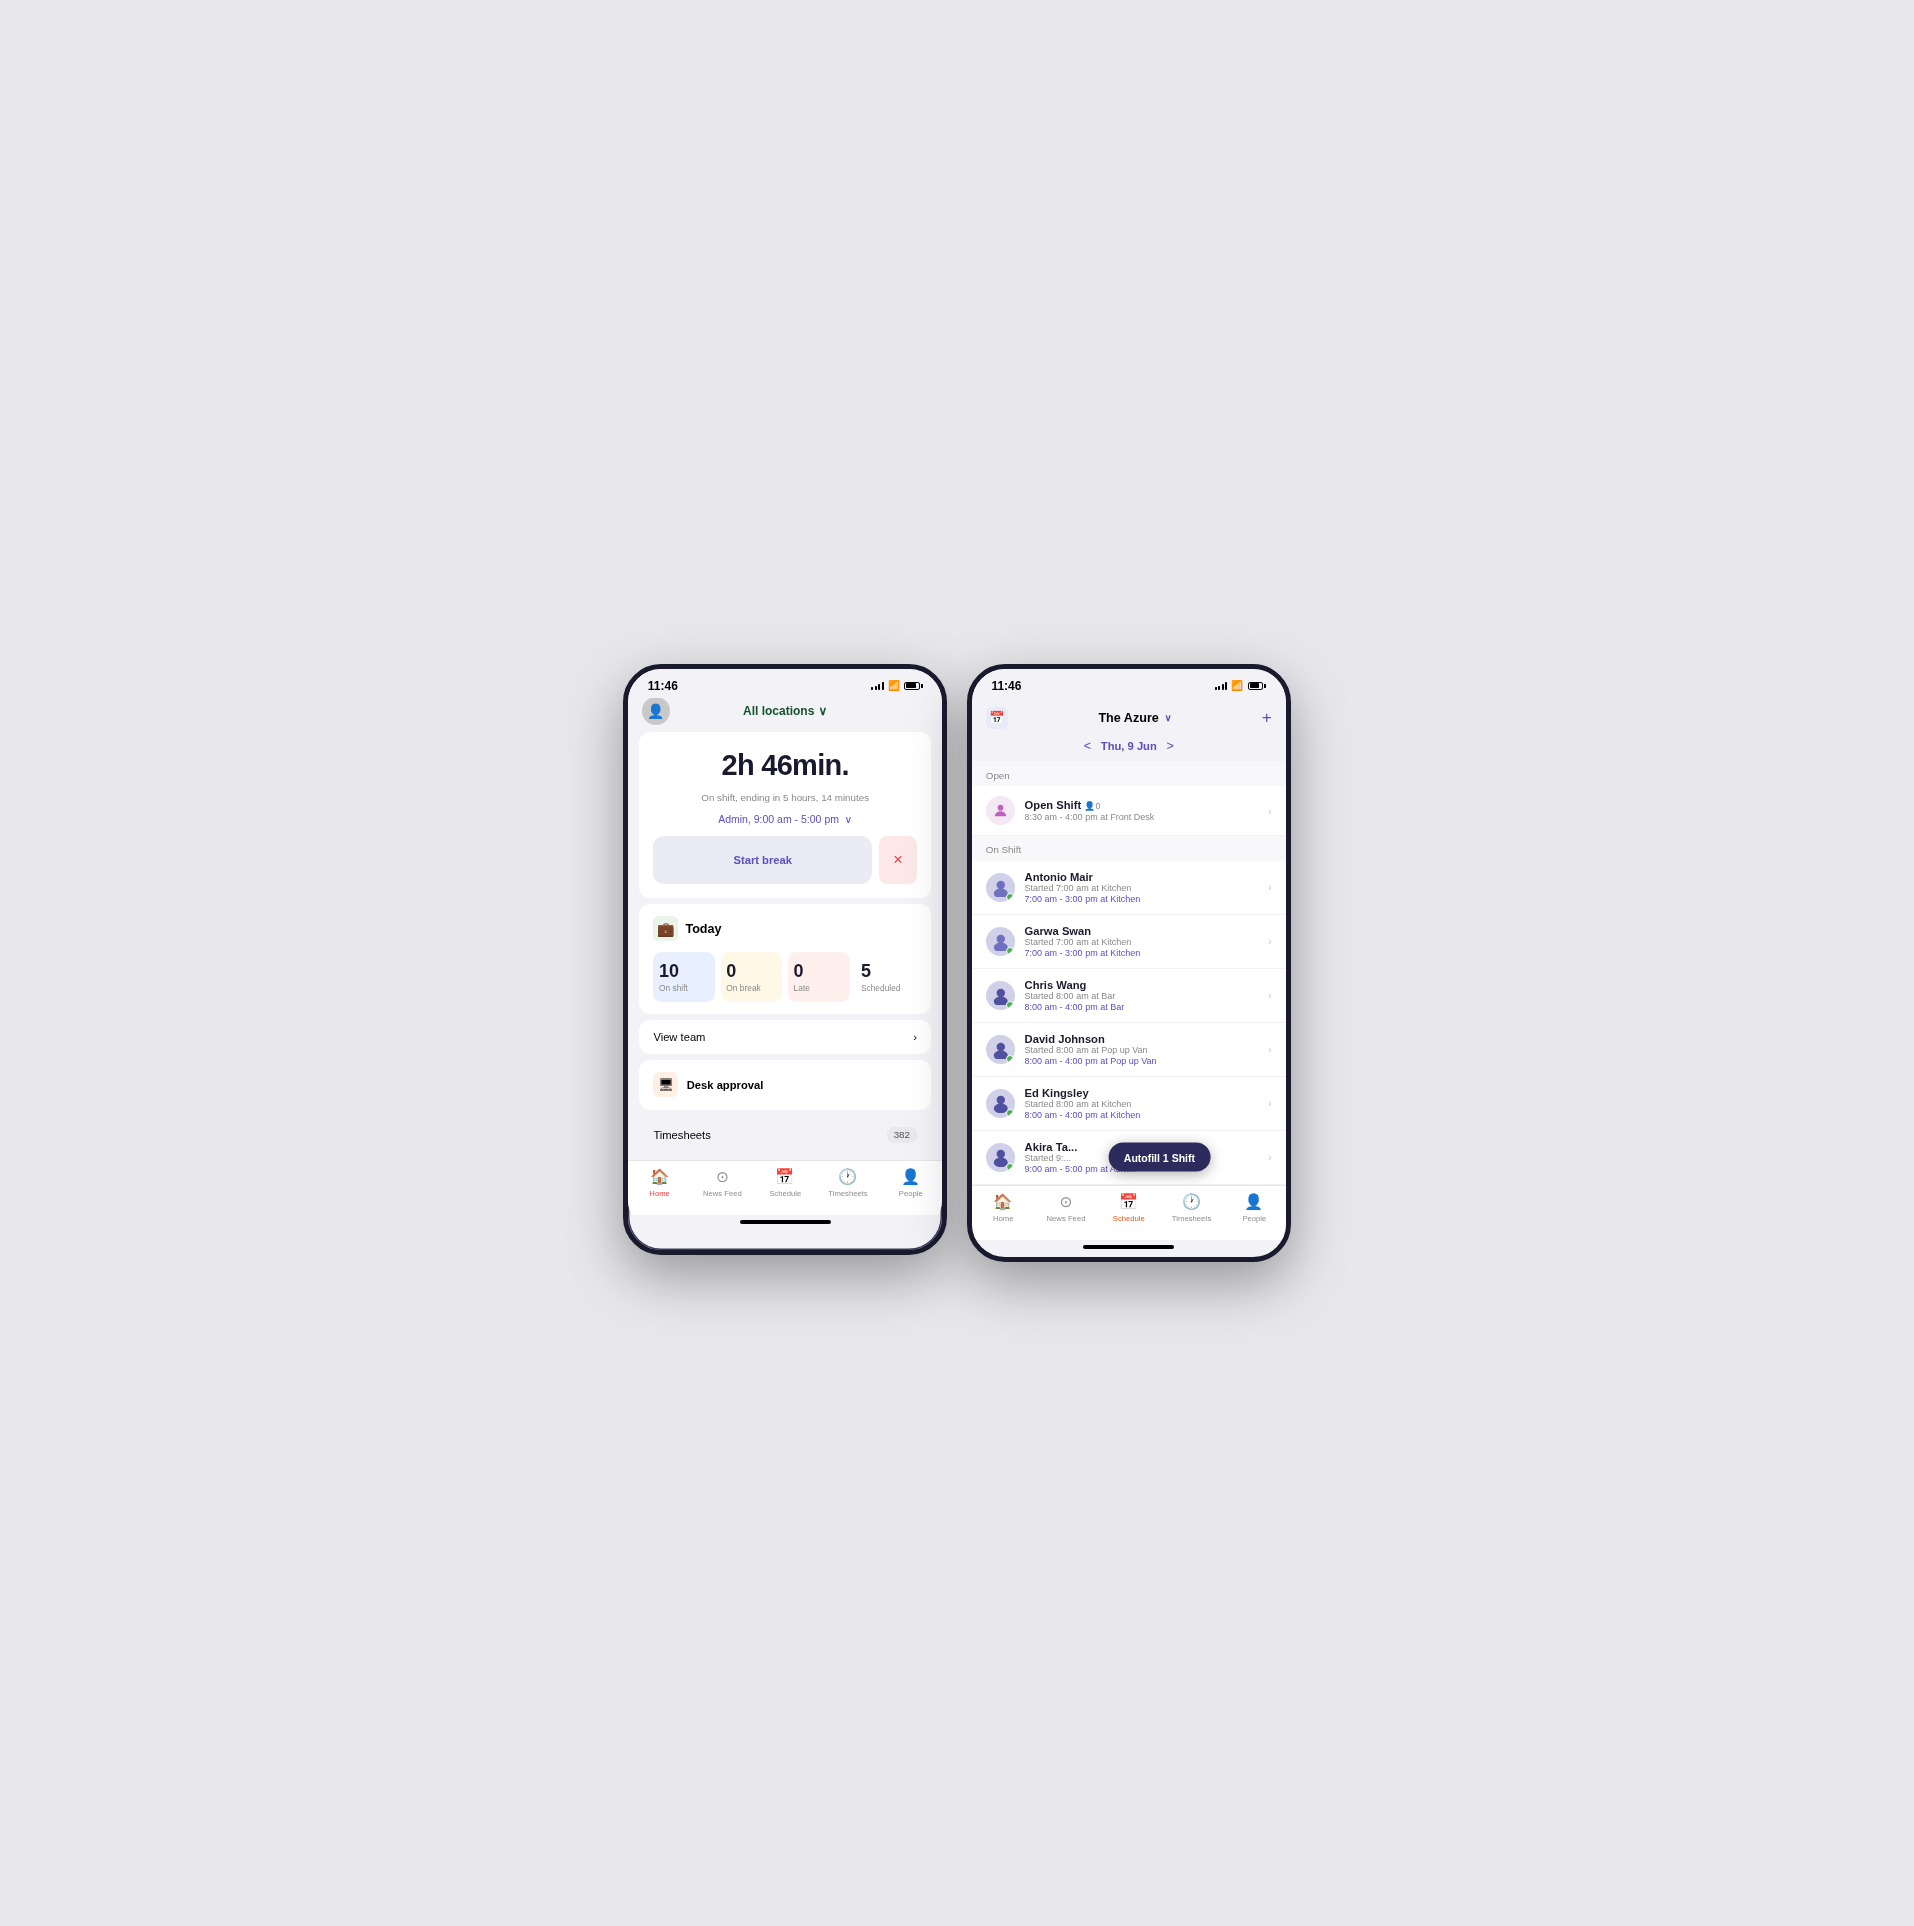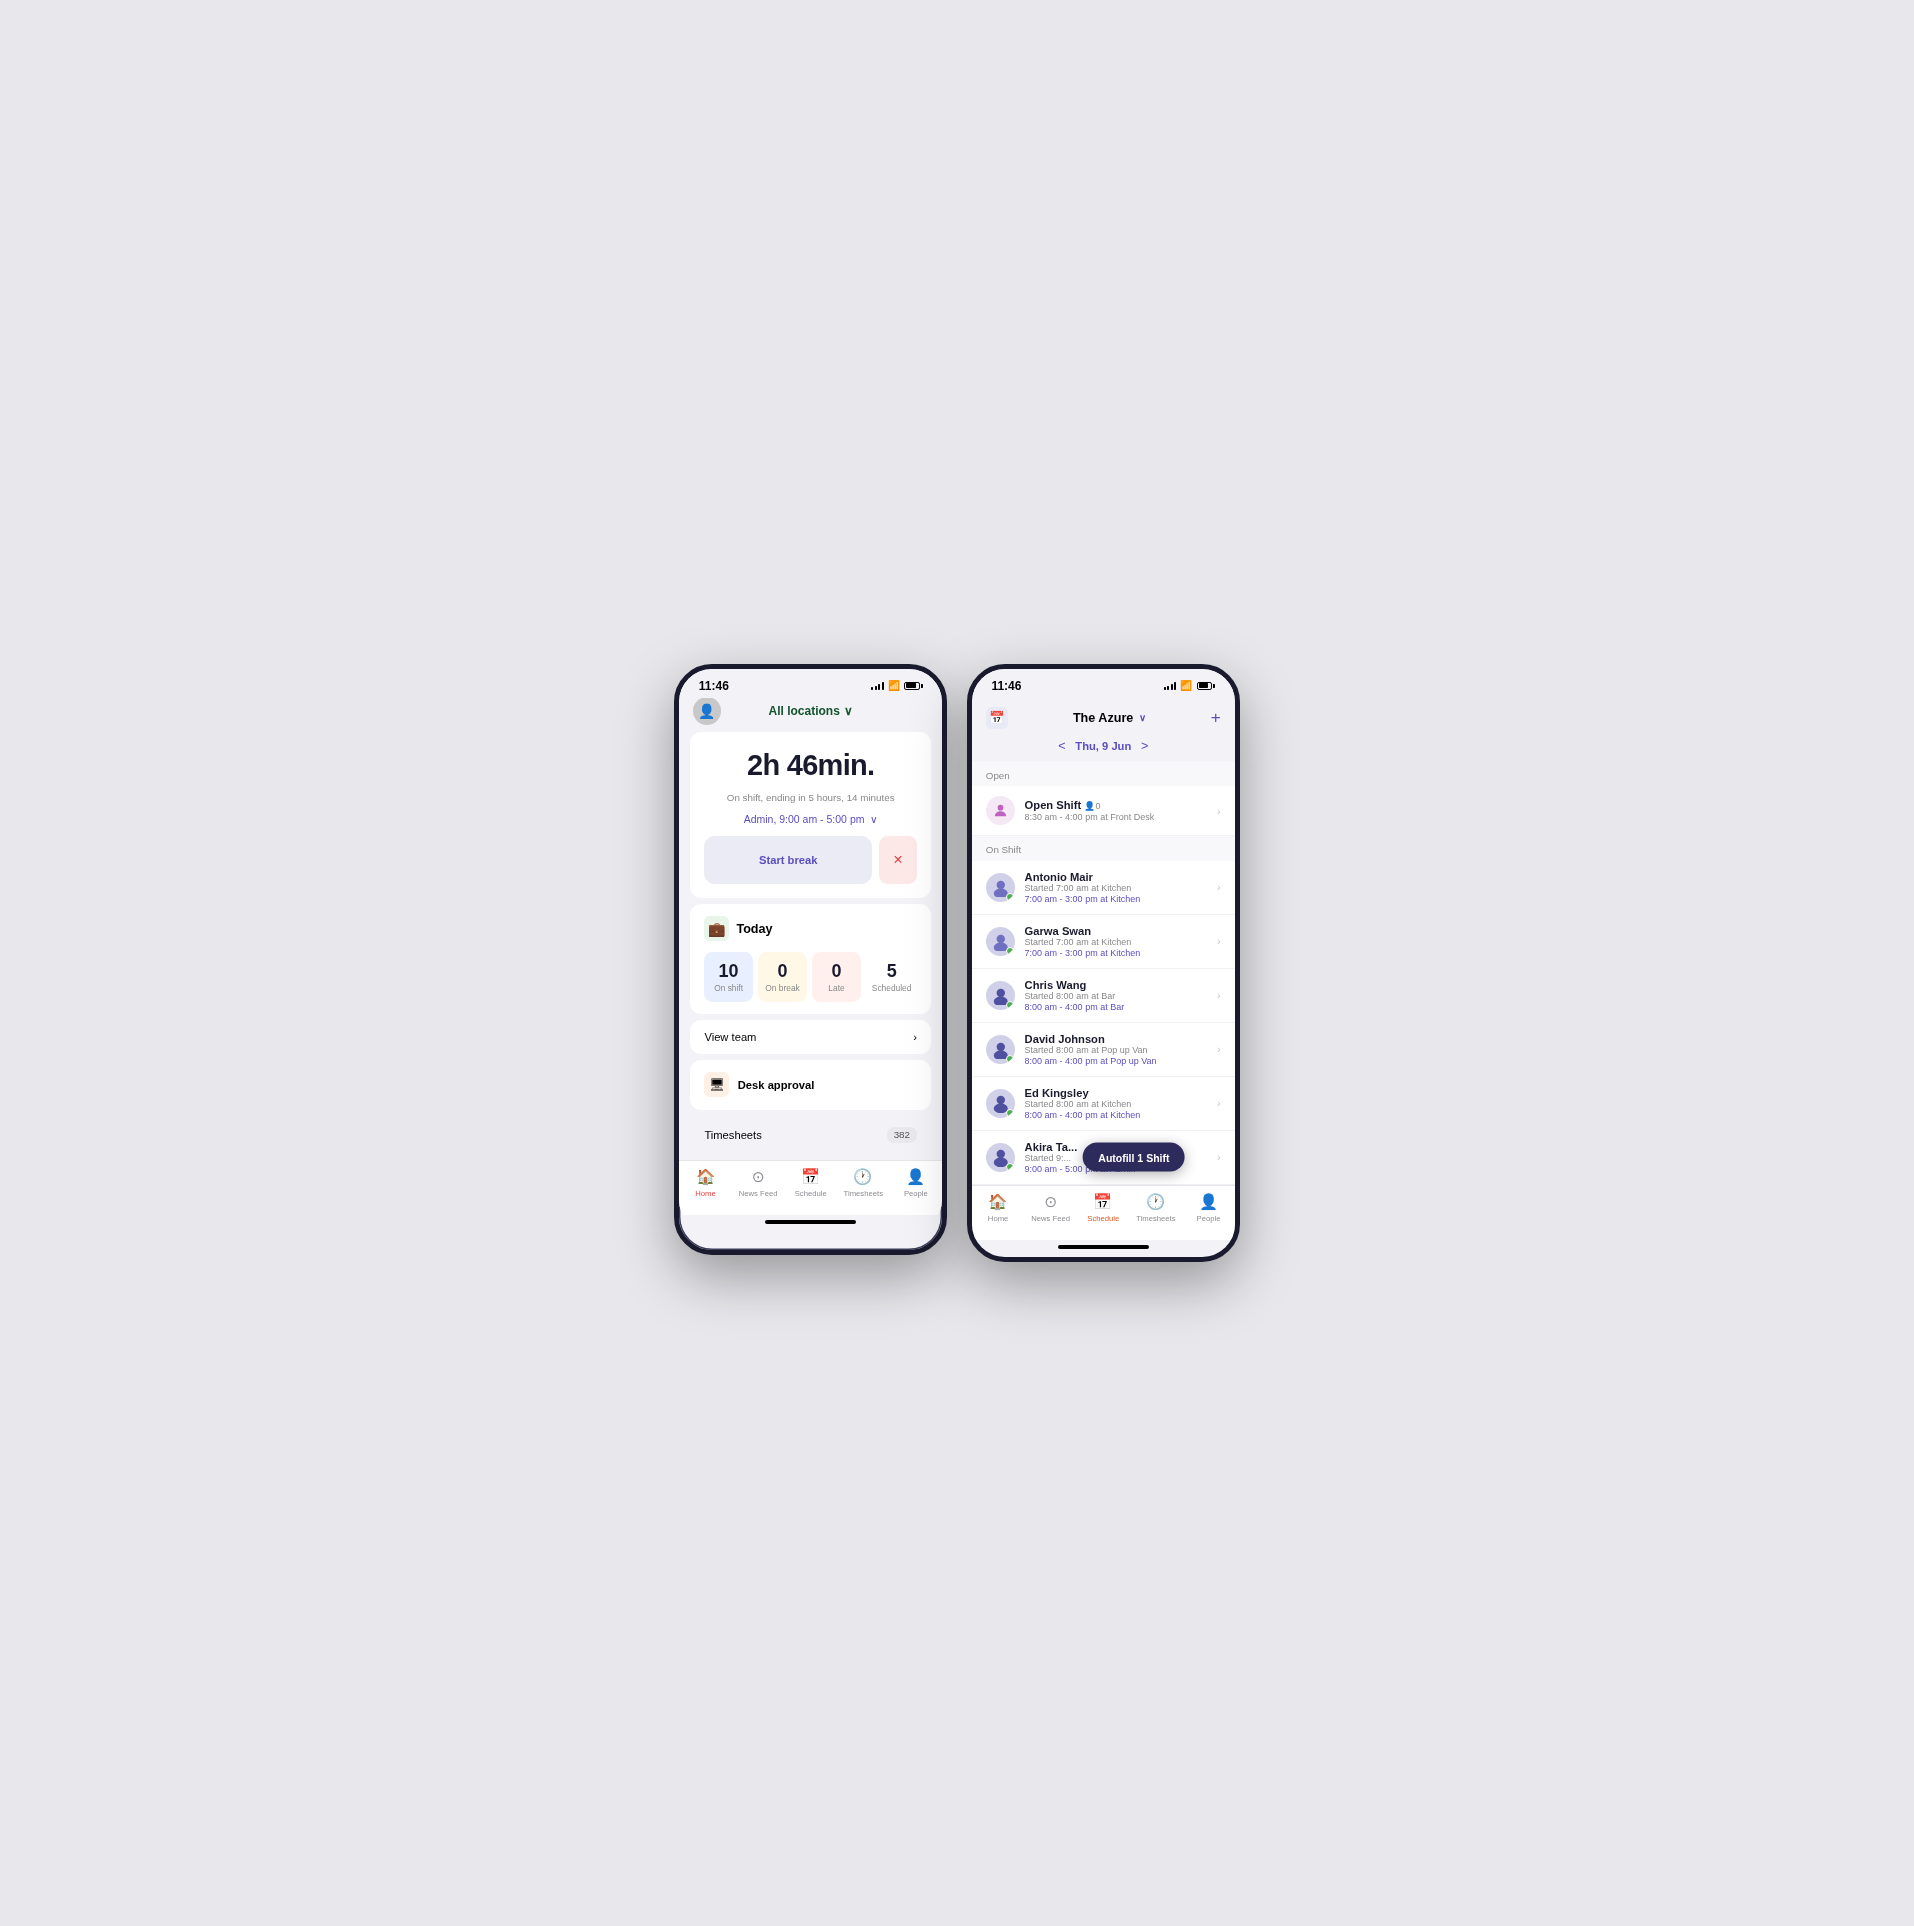--- a/index.html
+++ b/index.html
@@ -11,21 +11,21 @@
       min-height: 100vh;
       font-family: -apple-system, BlinkMacSystemFont, 'SF Pro Display', 'Helvetica Neue', sans-serif;
       padding: 28px 14px;
     }
     .phones-container {
       display: flex;
       gap: 19.6px;
       align-items: flex-start;
     }
     .phone {
-      width: 273px;
+      width: 324px;
       min-height: 591px;
       background: #f2f2f7;
       border-radius: 38px;
       border: 5.6px solid #1a1a2e;
       position: relative;
       overflow: hidden;
       box-shadow: 0 21px 56px rgba(0,0,0,0.35), inset 0 0 0 1.4px #3a3a5c;
     }
     .phone-inner {
       width: 100%;
@@ -193,21 +193,21 @@
     }
     .stats-row {
       display: flex;
       justify-content: space-between;
       gap: 5.6px;
     }
     .stat-box {
       flex: 1;
       border-radius: 8.4px;
       padding: 8.4px 5.6px;
-      text-align: center;
+      text-align: left;
     }
     .stat-box.blue { background: #e8f0ff; }
     .stat-box.yellow { background: #fff8e6; }
     .stat-box.red { background: #fff0ee; }
     .stat-box.plain { background: #fff; }
     .stat-number {
       font-size: 18px;
       font-weight: 700;
       color: #1a1a2e;
     }

